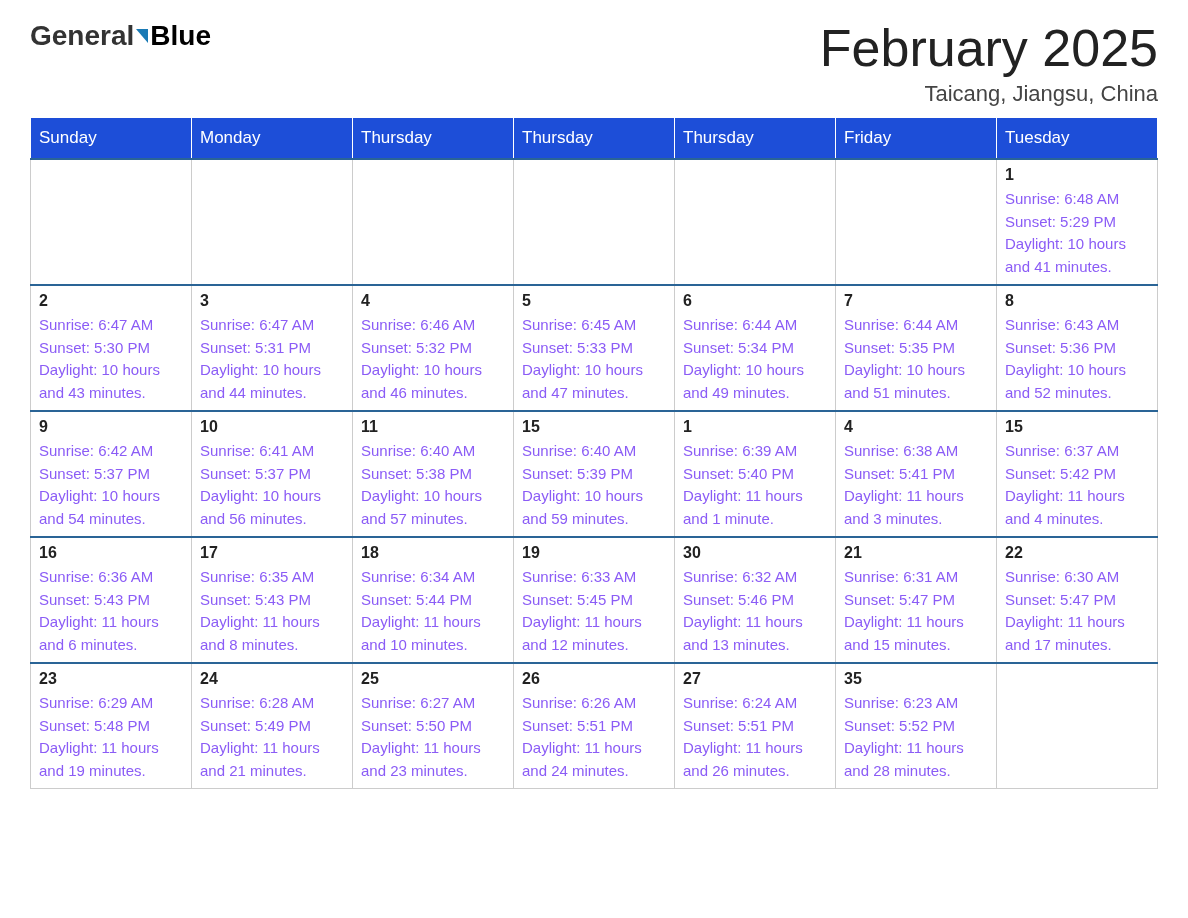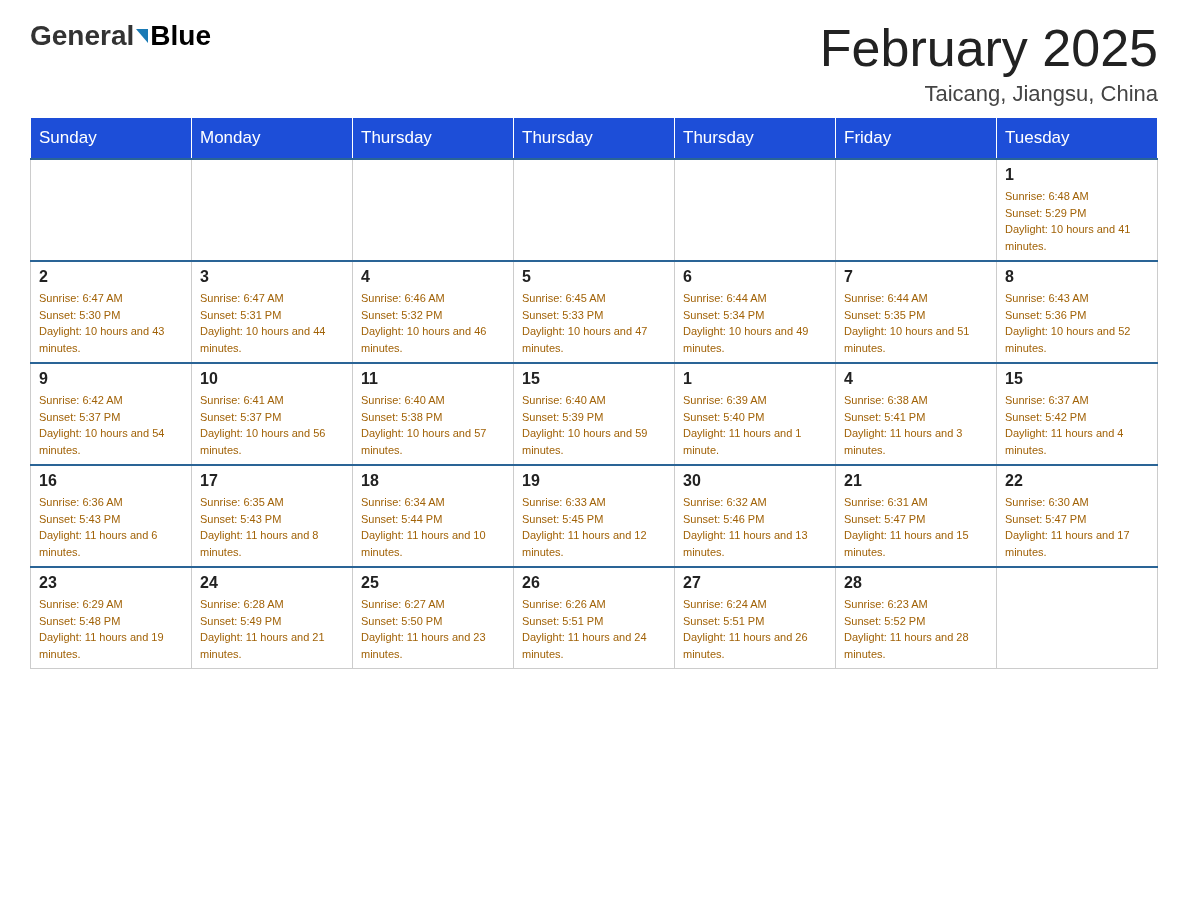--- a/index.html
+++ b/index.html
@@ -82,22 +82,22 @@
       border-top: 2px solid #2a6496;
     }
     .day-number {
       font-size: 16px;
       font-weight: bold;
       color: #222;
       display: block;
       margin-bottom: 4px;
     }
     .day-info {
-      font-size: 11px;
-      color: #a16207;
+      font-size: 15px;
+      color: #8b5cf6;
       line-height: 1.5;
     }
     .empty-cell {
       background: #f9f9f9;
     }
     .row-divider td {
       border-top: 2px solid #2a6496;
     }
   </style>
 </head>
@@ -247,19 +247,19 @@
         </td>
         <td>
           <span class="day-number">26</span>
           <div class="day-info">Sunrise: 6:26 AM<br>Sunset: 5:51 PM<br>Daylight: 11 hours and 24 minutes.</div>
         </td>
         <td>
           <span class="day-number">27</span>
           <div class="day-info">Sunrise: 6:24 AM<br>Sunset: 5:51 PM<br>Daylight: 11 hours and 26 minutes.</div>
         </td>
         <td>
-          <span class="day-number">28</span>
+          <span class="day-number">35</span>
           <div class="day-info">Sunrise: 6:23 AM<br>Sunset: 5:52 PM<br>Daylight: 11 hours and 28 minutes.</div>
         </td>
         <td class="empty-cell"></td>
       </tr>
     </tbody>
 </table>
 
 </body></html>

